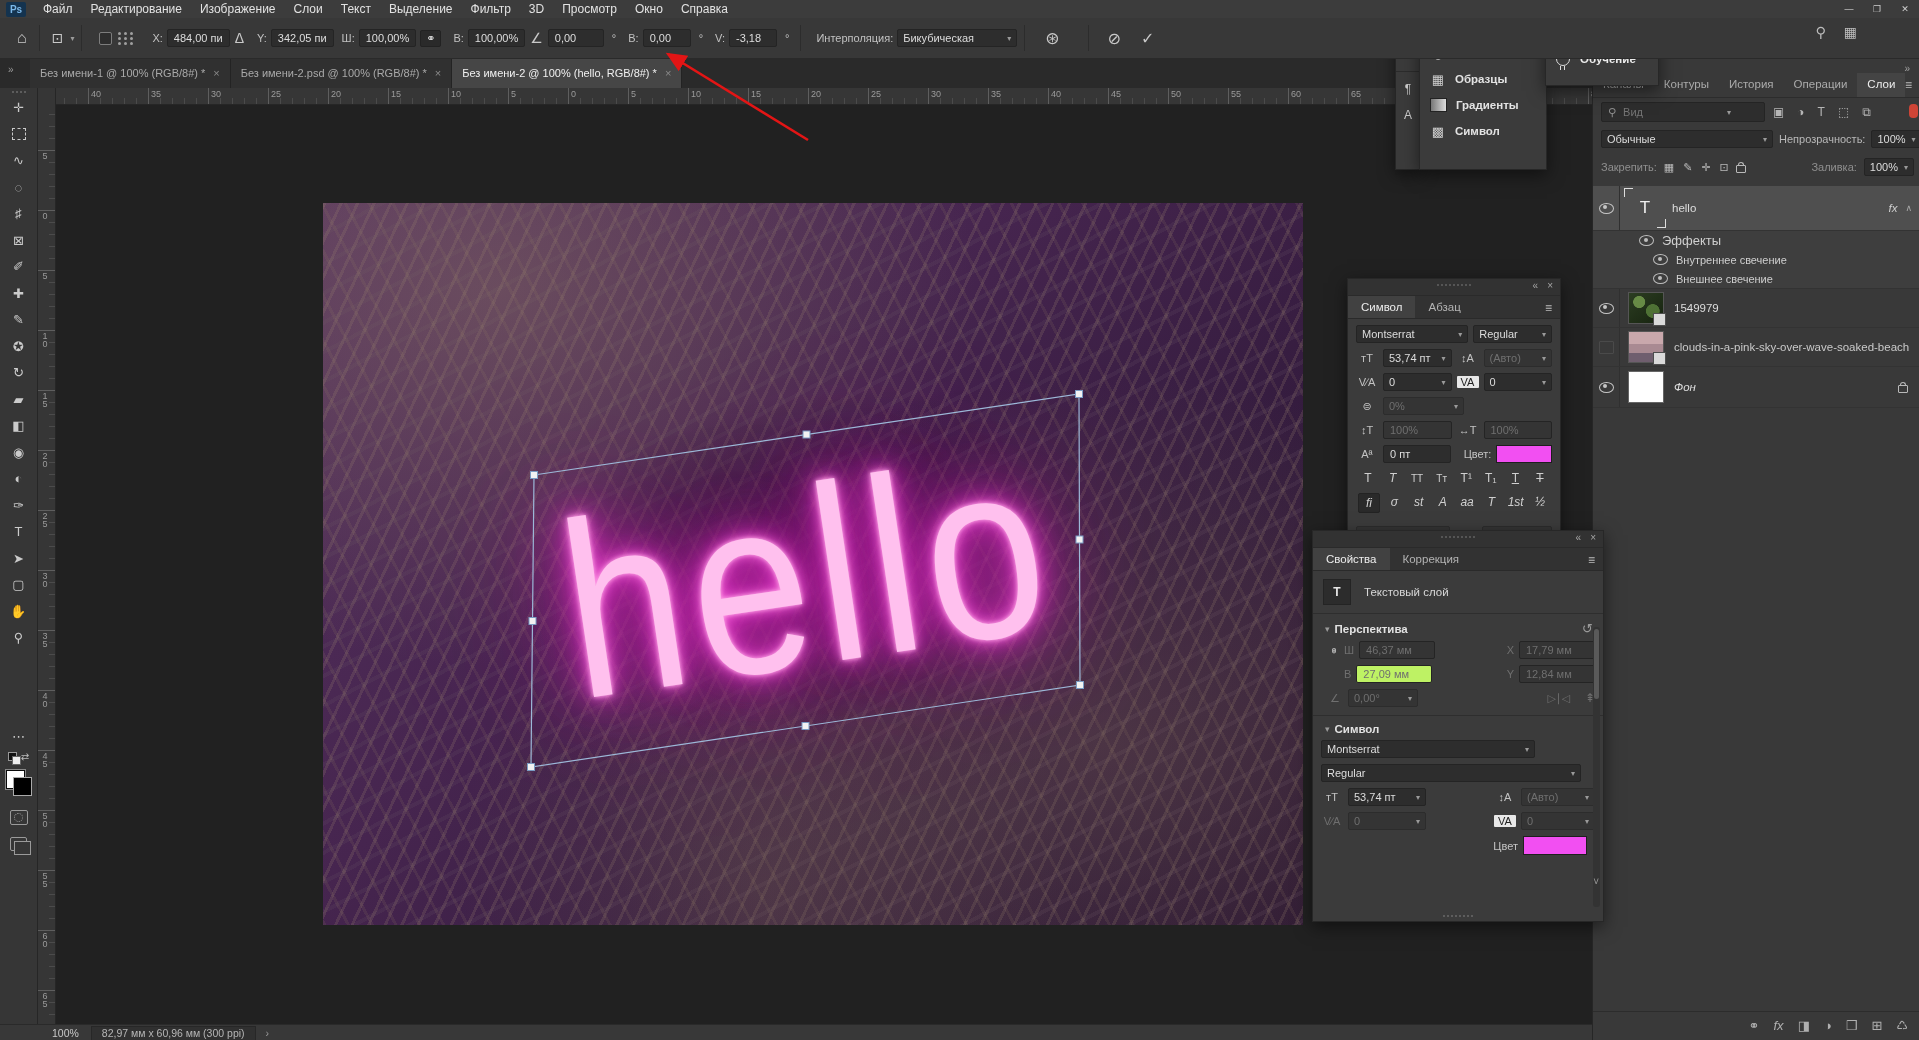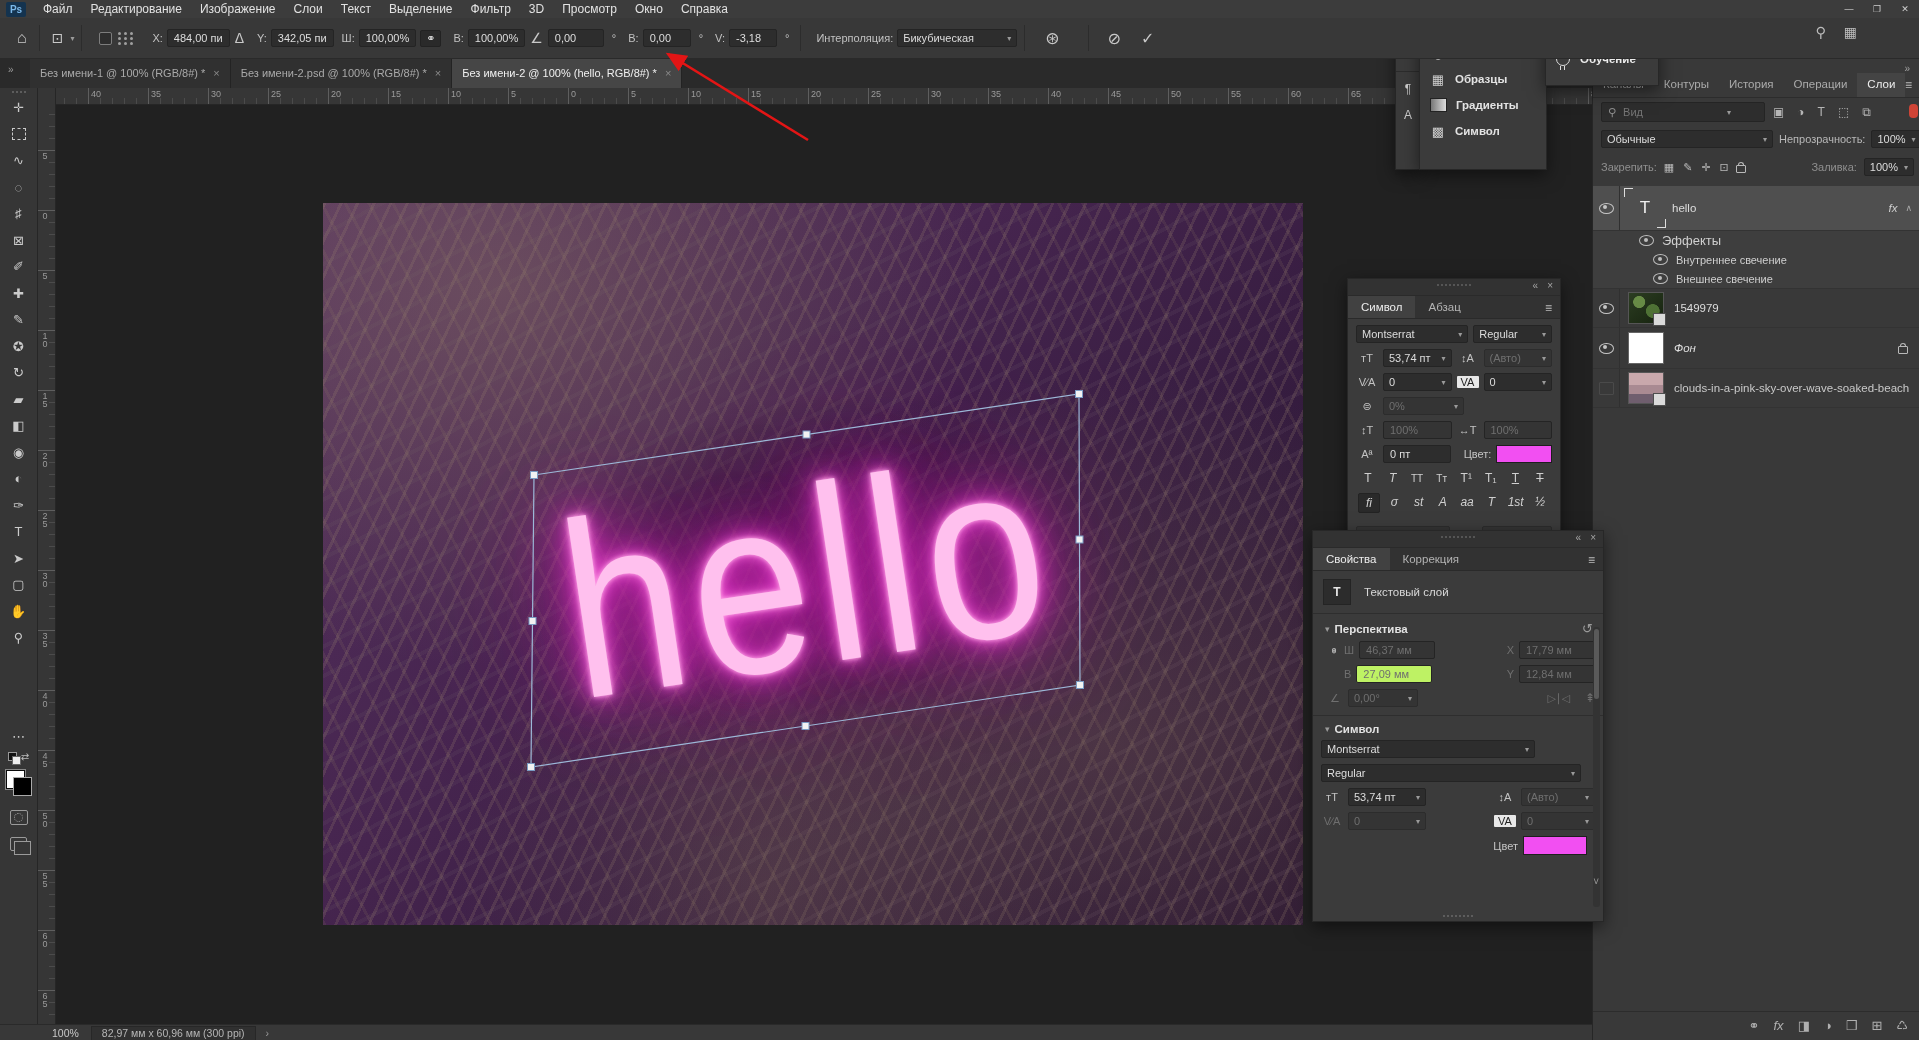--- a/index.html
+++ b/index.html
@@ -702,38 +702,38 @@
         </span>
       <span class="thumb" style="width:34px;height:30px;margin-left:8px;border:1px solid #555;background:
         radial-gradient(circle at 30% 30%,rgba(120,160,80,.8) 0 18%,transparent 20%),
         radial-gradient(circle at 70% 60%,rgba(90,130,60,.8) 0 22%,transparent 24%),
         linear-gradient(140deg,#2c3d22,#16230f)">
         <span class="sbadge"></span>
         </span>
       <span class="lname">1549979</span>
     </div>
 
-    <div class="lrow" style="height:40px">
-      <span class="eyecell">
-          <span class="eye"></span>
-        </span>
-      <span class="thumb" style="width:34px;height:30px;margin-left:8px;background:#fff;border:1px solid #666"></span>
-      <span class="lname" style="font-style:italic">Фон</span>
-      <span class="csslock" style="margin-left:auto;margin-right:12px"></span>
-    </div>
-
     <div class="lrow" style="height:38px">
       <span class="eyecell">
           <span class="eyebox"></span>
         </span>
       <span class="thumb" style="width:34px;height:30px;margin-left:8px;border:1px solid #555;background:linear-gradient(#c9a8ac 0 40%,#a98a92 40% 70%,#6f5e6e 70%)">
         <span class="sbadge"></span>
         </span>
       <span class="lname" style="color:#c9c9c9">clouds-in-a-pink-sky-over-wave-soaked-beach</span>
     </div>
+
+    <div class="lrow" style="height:40px">
+      <span class="eyecell">
+          <span class="eye"></span>
+        </span>
+      <span class="thumb" style="width:34px;height:30px;margin-left:8px;background:#fff;border:1px solid #666"></span>
+      <span class="lname" style="font-style:italic">Фон</span>
+      <span class="csslock" style="margin-left:auto;margin-right:12px"></span>
+    </div>
   </div>
 
   <div class="lbottom">
       <span class="">⚭</span>
       <span class="" style="font-style: italic;">fx</span>
       <span class="">◨</span>
       <span class="">◑</span>
       <span class="">❒</span>
       <span class="">⊞</span>
       <span class="">♺</span>

